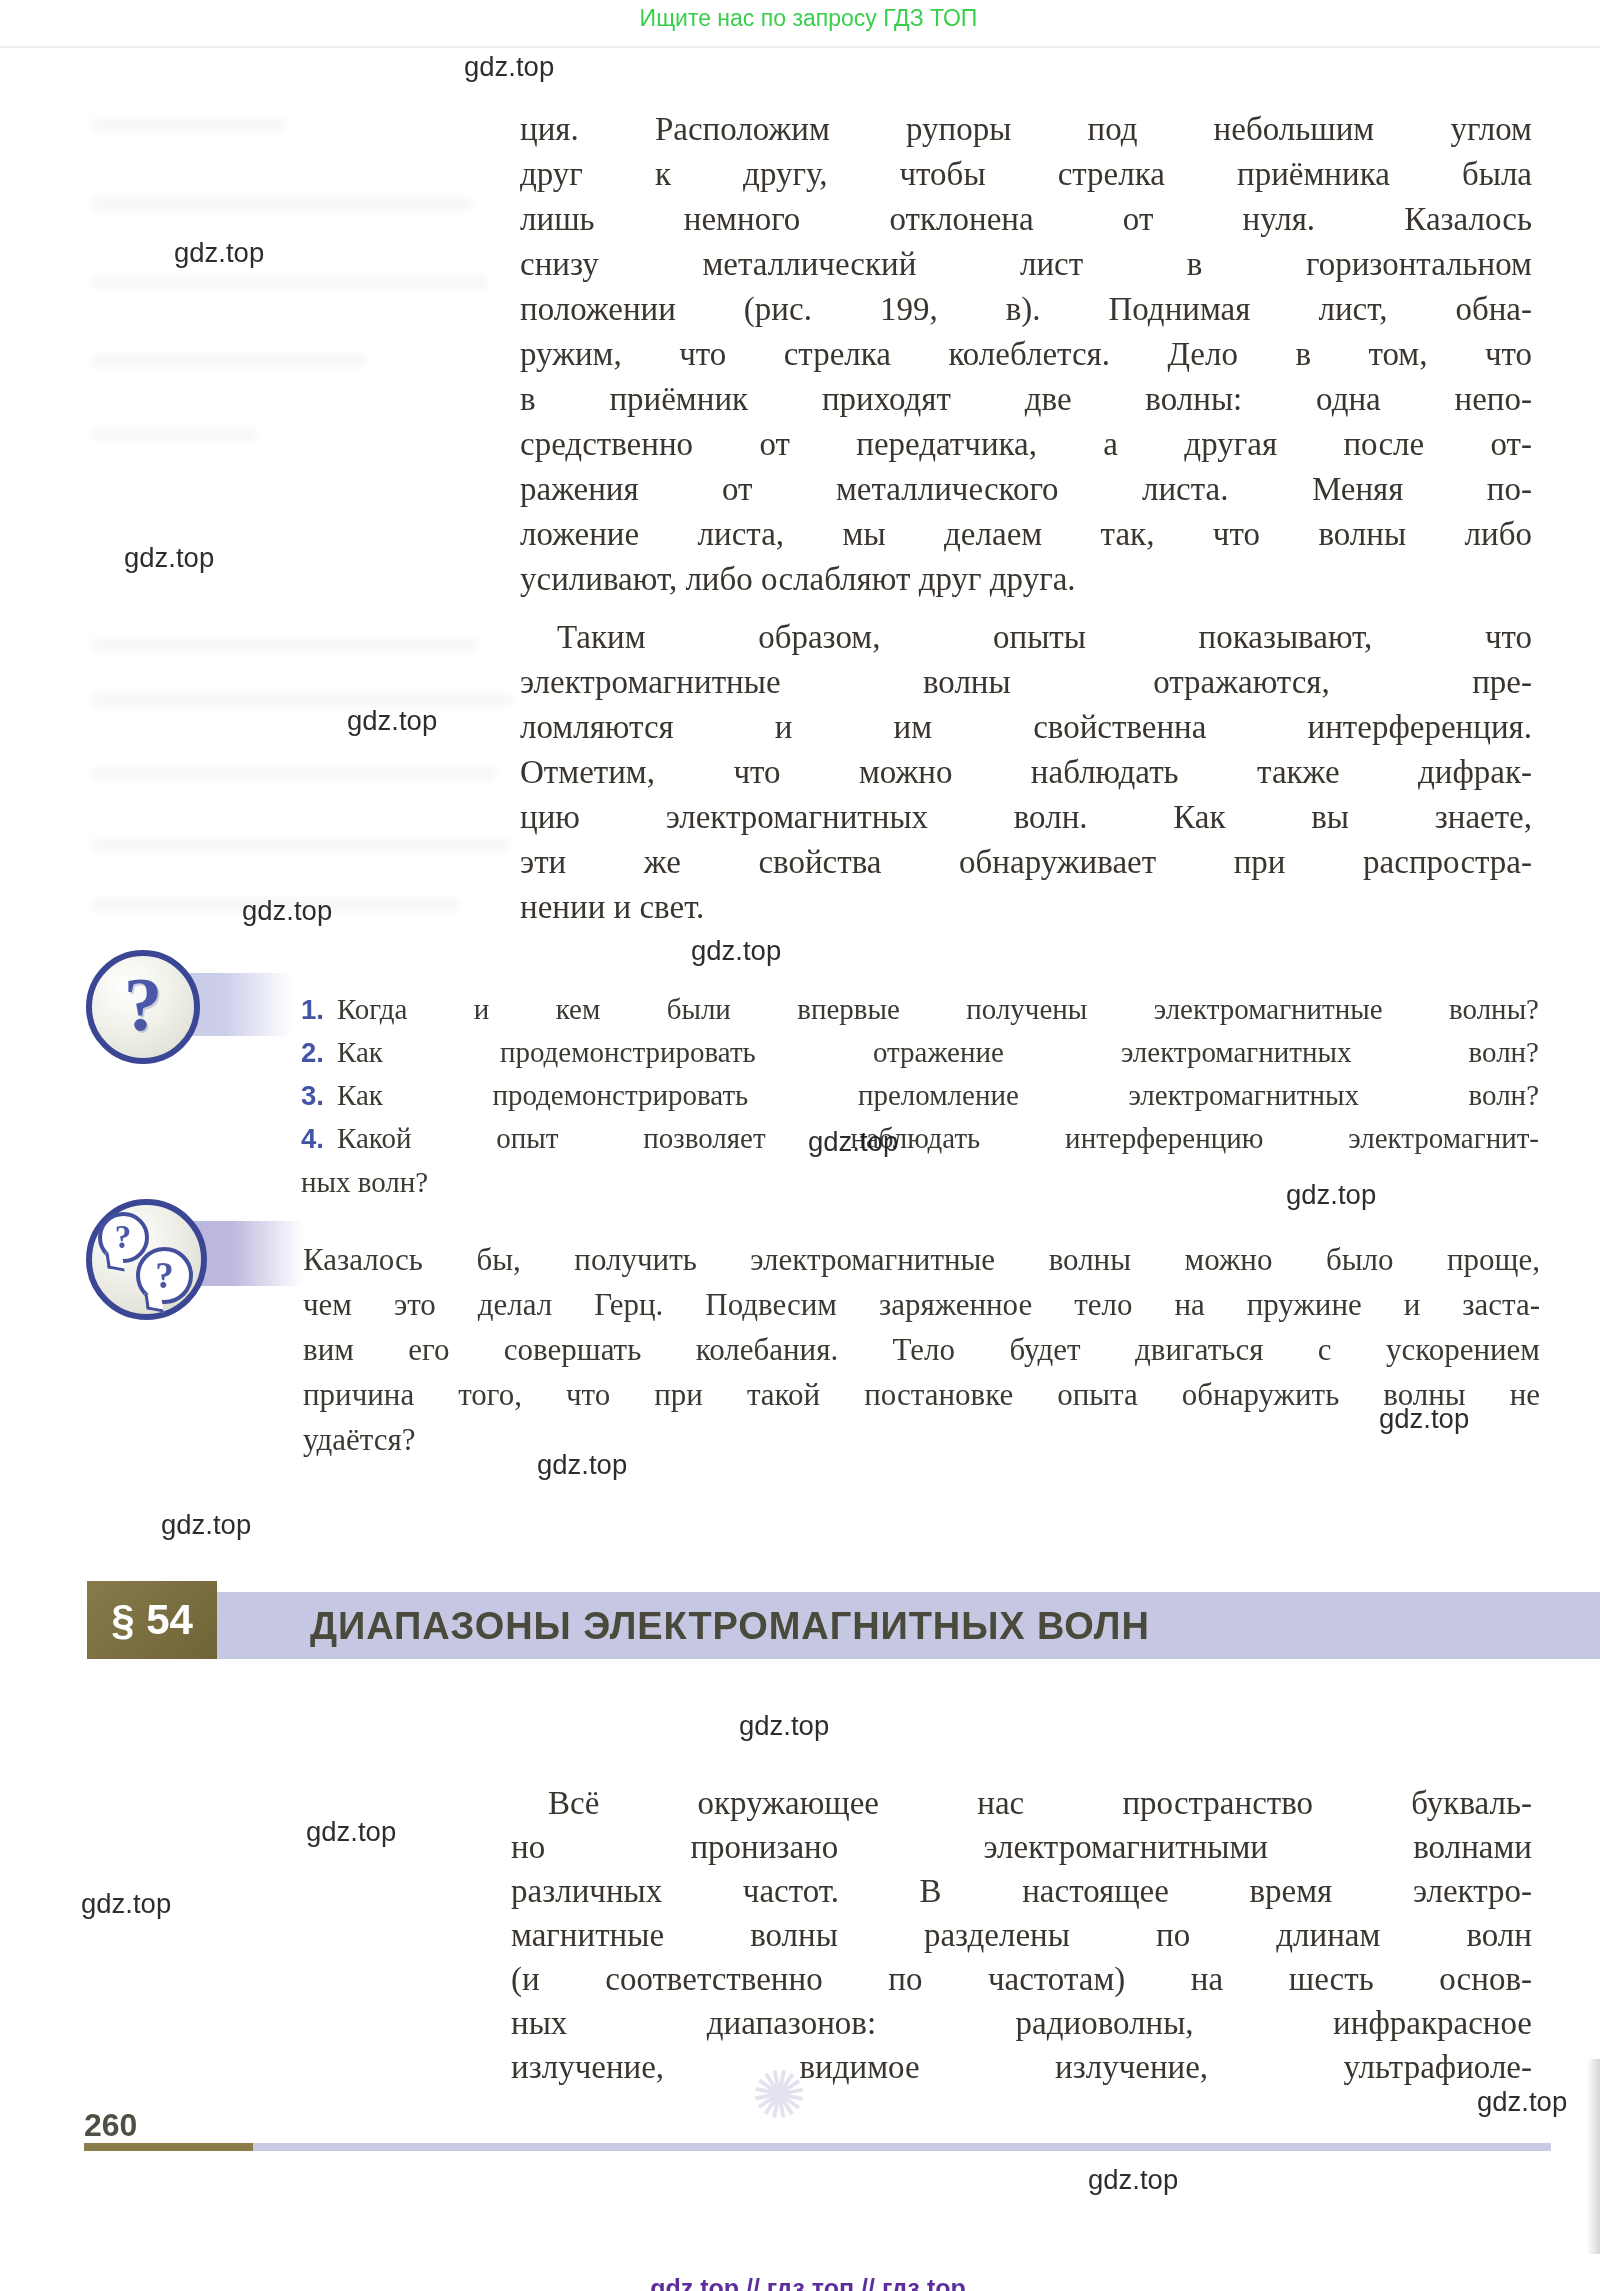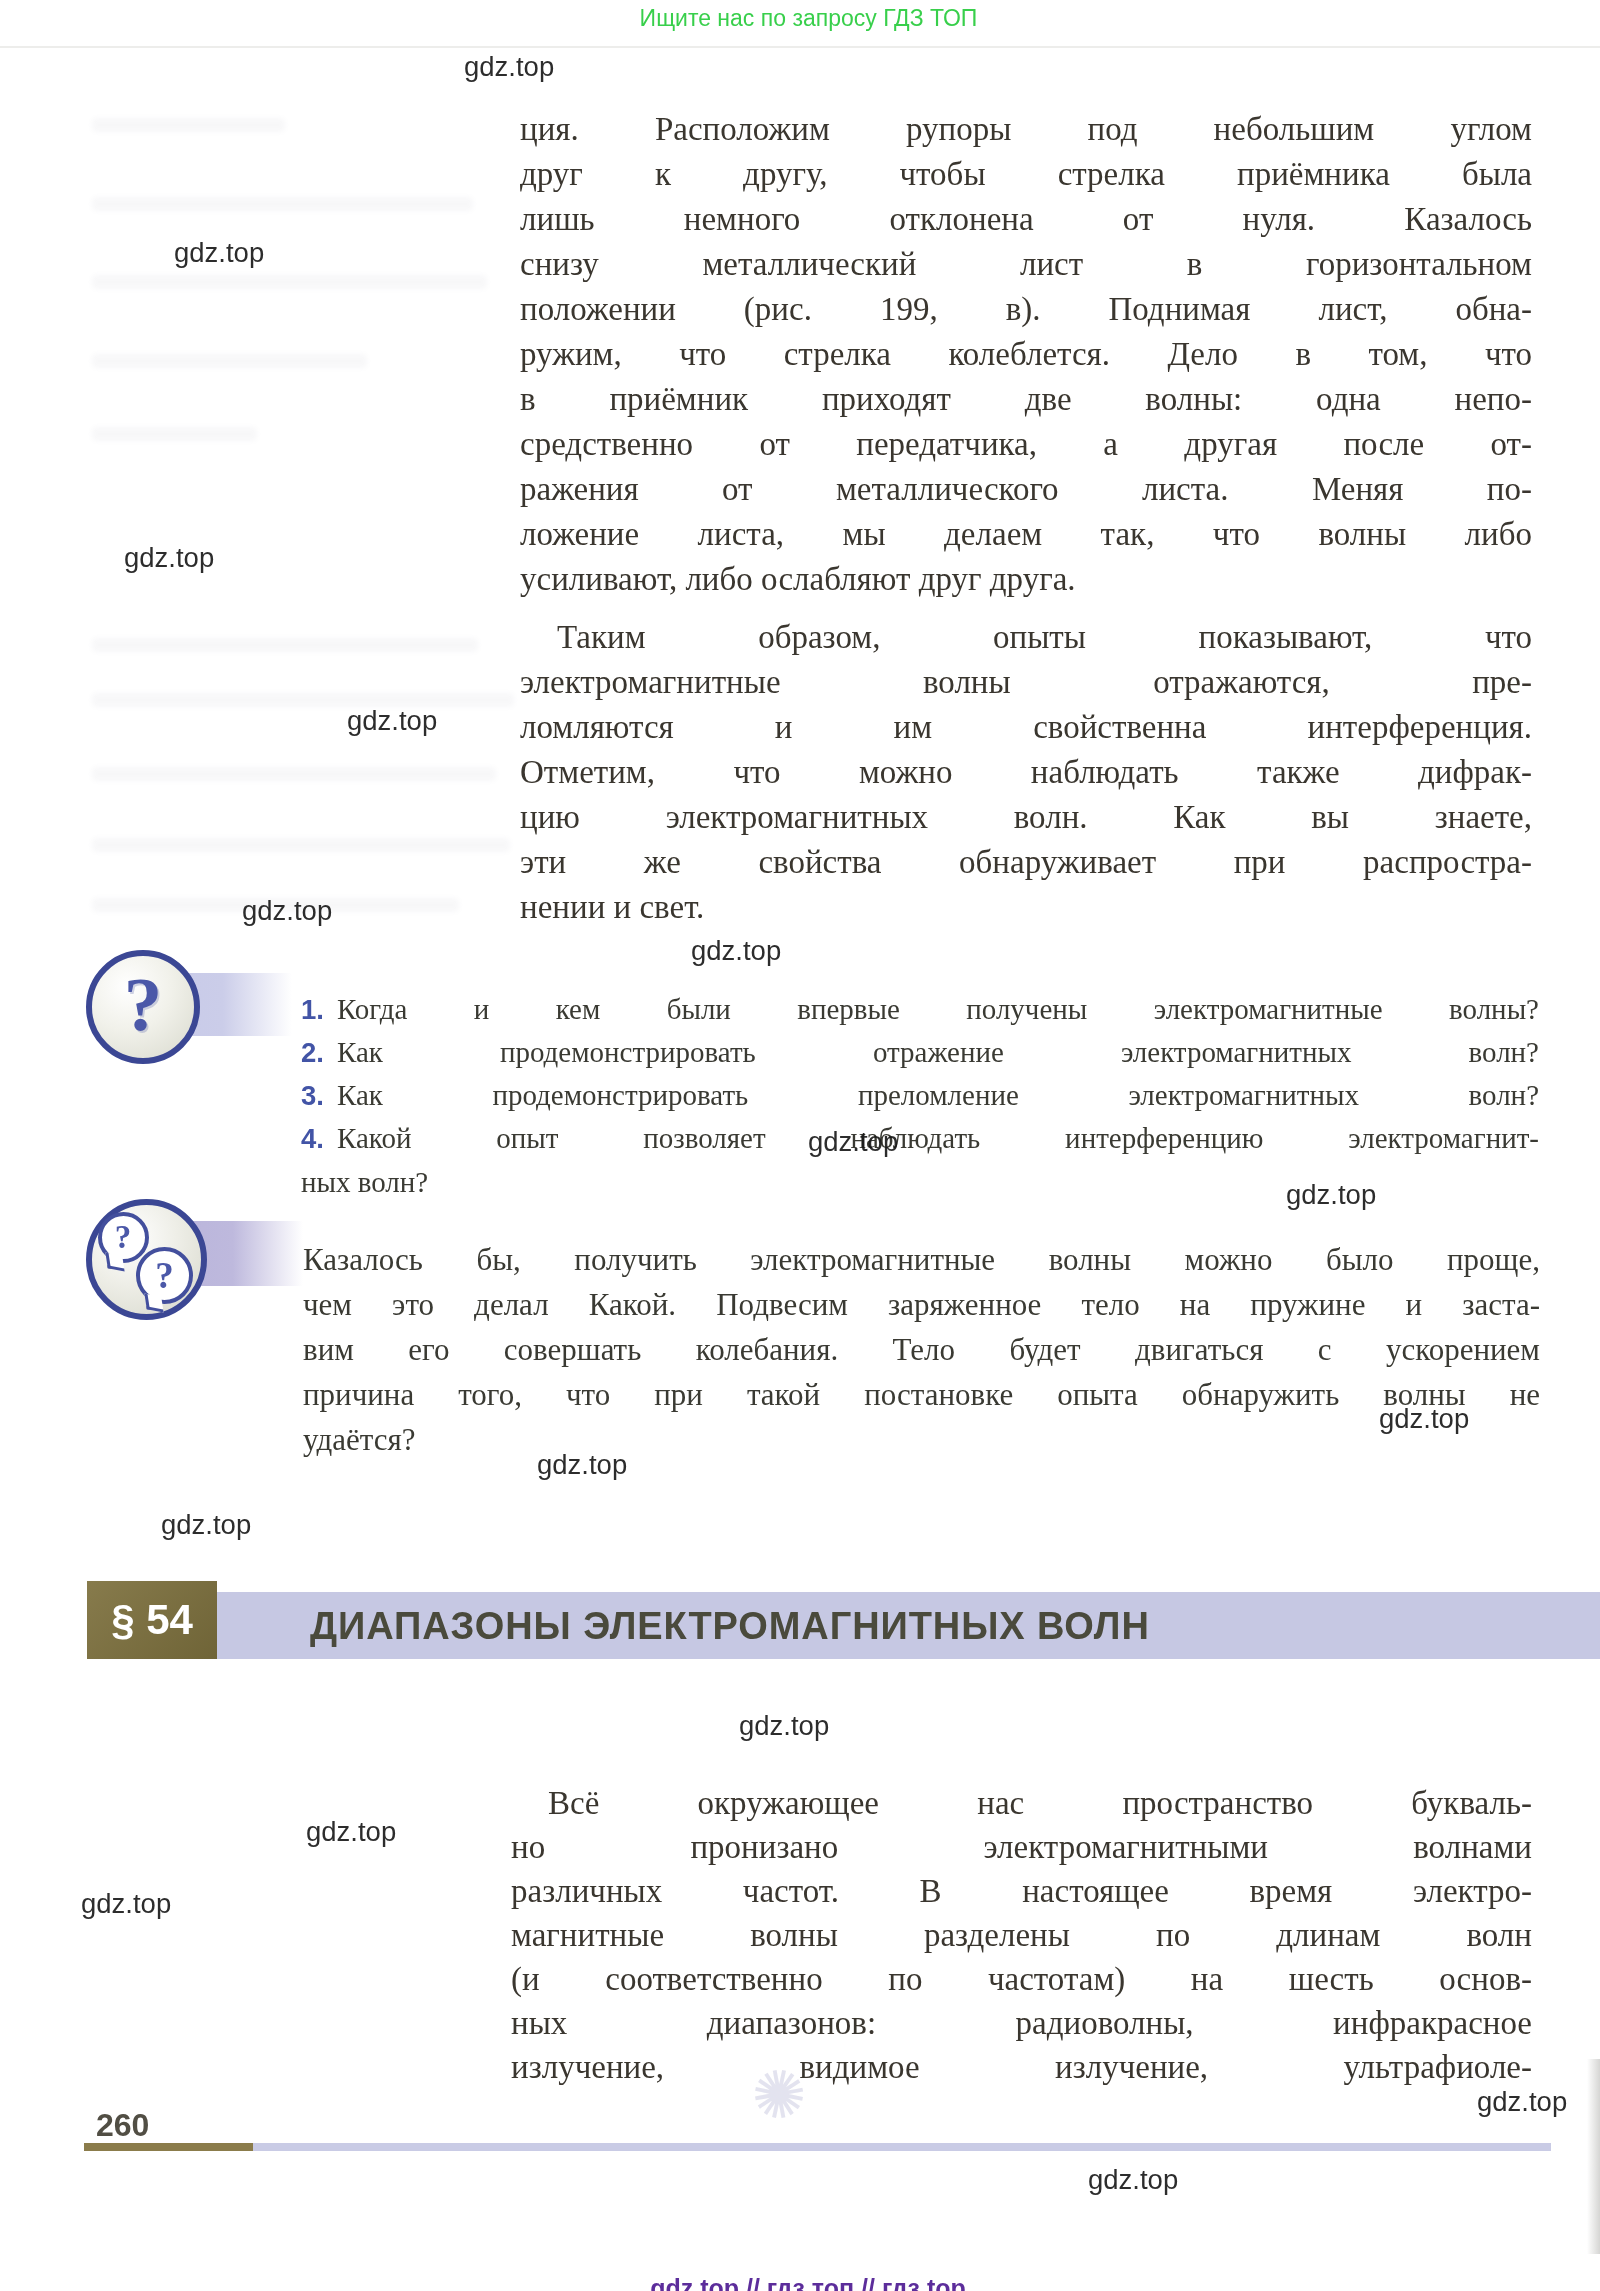--- a/index.html
+++ b/index.html
@@ -52,21 +52,21 @@
   
   .secbox{left:87px;top:1581px;width:130px;height:78px;z-index:2;
           background:linear-gradient(135deg,#877b4c 0%,#6f6437 100%);
           display:flex;align-items:center;justify-content:center;
           font-family:"Liberation Sans",sans-serif;font-weight:bold;font-size:42px;color:#ffffff;}
   .secbar{left:209px;top:1592px;width:1391px;height:67px;background:#c6c8e3;z-index:1;}
   .sectitle{left:310px;top:1605px;font-family:"Liberation Sans",sans-serif;font-weight:bold;
           font-size:38px;color:#4a4a3c;letter-spacing:0.9px;z-index:3;white-space:nowrap;}
   
   .pagenum{left:84px;top:2107px;font-family:"Liberation Sans",sans-serif;font-weight:bold;
-           font-size:32px;color:#514e44;margin-left:12px;}
+           font-size:32px;color:#514e44;}
   .rule-brown{left:84px;top:2143px;width:169px;height:8.3px;background:#8b7c4b;}
   .rule-lav{left:253px;top:2143px;width:1298px;height:8.3px;background:#c9cbe5;}
   .star{left:751px;top:2057px;font-size:66px;color:#c3c3dc;opacity:.45;transform:rotate(12deg);}
   .edge-shade{left:1587px;top:2059px;width:13.8px;height:195px;
           background:linear-gradient(to right,rgba(210,210,208,0),#d2d2d0);}
   .footer{left:514px;top:2250px;width:588px;text-align:center;
           font-family:"Liberation Sans",sans-serif;font-weight:bold;font-size:25px;color:#5c2d9b;margin-top:24px;}
 </style>
 </head>
 <body>
@@ -130,21 +130,21 @@
     <div class="bubble b1">
       <span>?</span>
     </div>
     <div class="bubble b2">
       <span>?</span>
     </div>
   </div>
 
   <div class="abs textcol dialog">
       <div class="line">Казалось бы, получить электромагнитные волны можно было проще,</div>
-      <div class="line">чем это делал Какой. Подвесим заряженное тело на пружине и заста-</div>
+      <div class="line">чем это делал Герц. Подвесим заряженное тело на пружине и заста-</div>
       <div class="line">вим его совершать колебания. Тело будет двигаться с ускорением</div>
       <div class="line">причина того, что при такой постановке опыта обнаружить волны не</div>
       <div class="line nojust">удаётся?</div>
     </div>
 
   <div class="abs secbar"></div>
   <div class="abs secbox">§ 54</div>
   <div class="abs sectitle">ДИАПАЗОНЫ ЭЛЕКТРОМАГНИТНЫХ ВОЛН</div>
 
   <div class="abs textcol p3">

